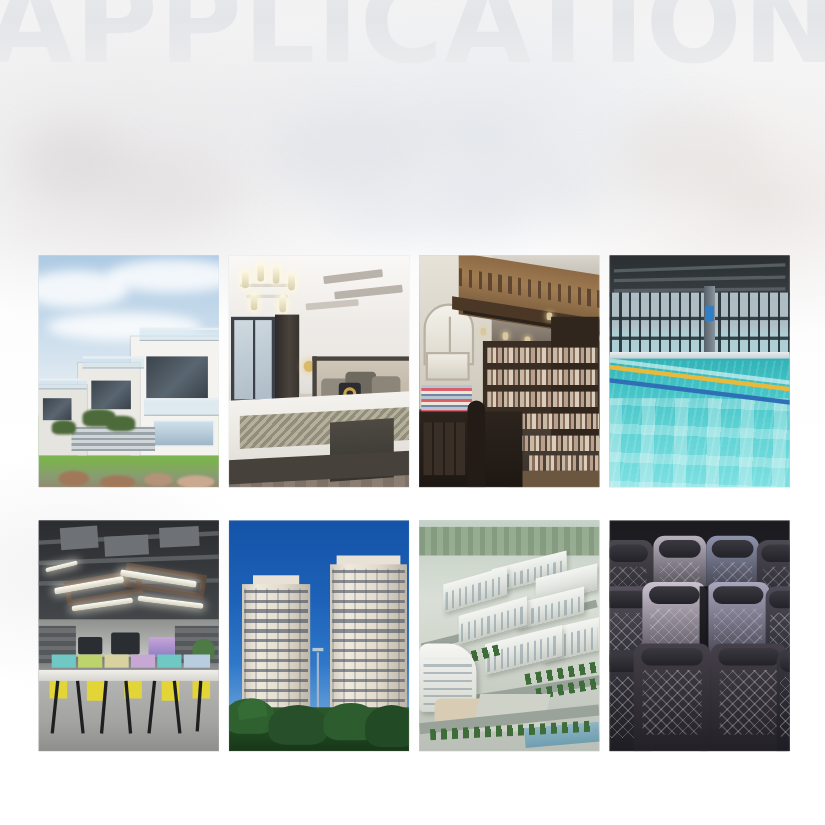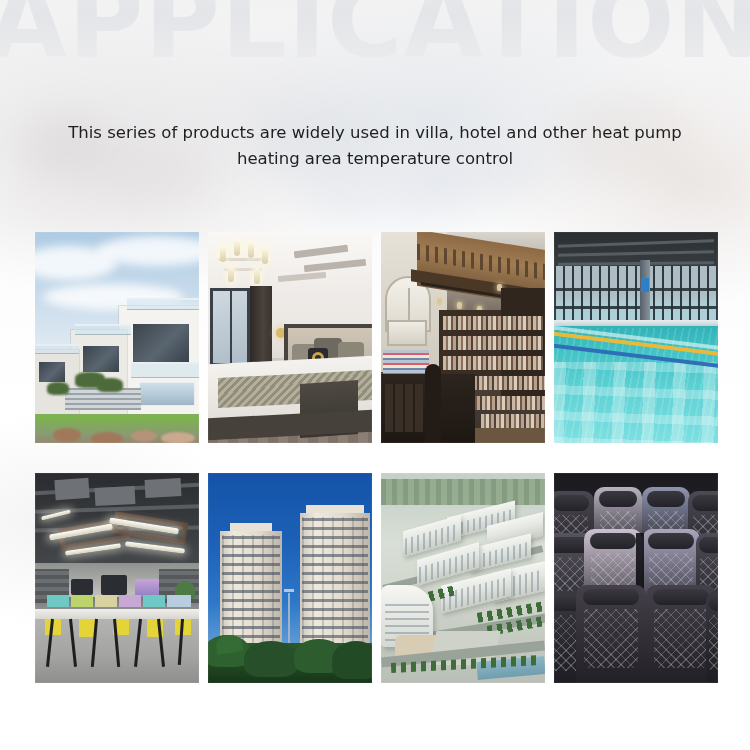--- a/index.html
+++ b/index.html
@@ -401,21 +401,20 @@
     <span class="blob b5"></span>
       <span class="blob b6"></span>
     <span class="blob b7"></span>
       <span class="blob b8"></span>
   </div>
 
   <div class="watermark-wrap">
     <div class="watermark">APPLICATION</div>
   </div>
 
-  <p class="subtitle">This series of products are widely used in villa, hotel and other heat pump heating area temperature control</p>
 
   <div class="grid">
 
     <div class="row row-1">
 
       <div class="cell">
         <div class="photo villa">
           <span class="cloud c1"></span>
             <span class="cloud c2"></span>
           <span class="cloud c3"></span>

